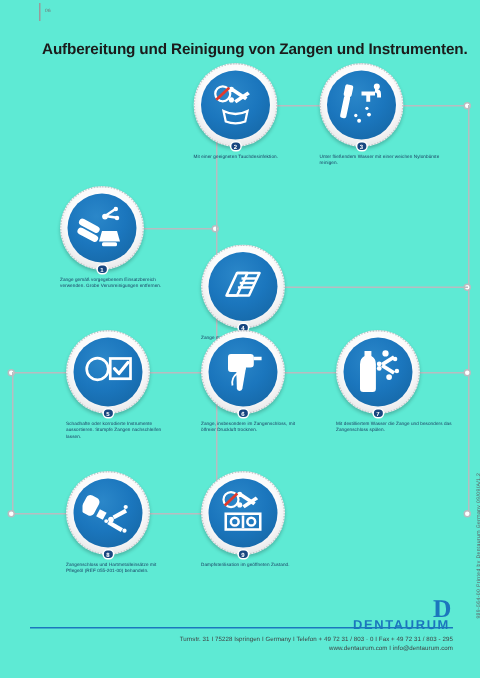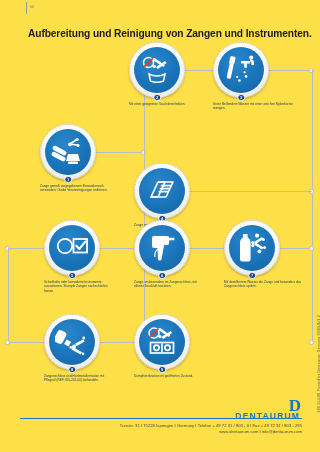--- a/index.html
+++ b/index.html
@@ -5,21 +5,21 @@
   * { box-sizing: border-box; margin: 0; padding: 0; }
   html, body {
     width: 320px; height: 452px;
     background: #ffffff;
     font-family: "Liberation Sans", sans-serif;
     overflow: hidden;
   }
   #page {
     position: relative;
     width: 320px; height: 452px;
-    background: #fde047;
+    background: #5eead4;
   }
 
   
   .page-marker {
     position: absolute;
     left: 26px; top: 2px;
     width: 40px; height: 12px;
     border-left: 1px solid #9a9a9a;
     padding-left: 3px;
     font-size: 3.2px;

